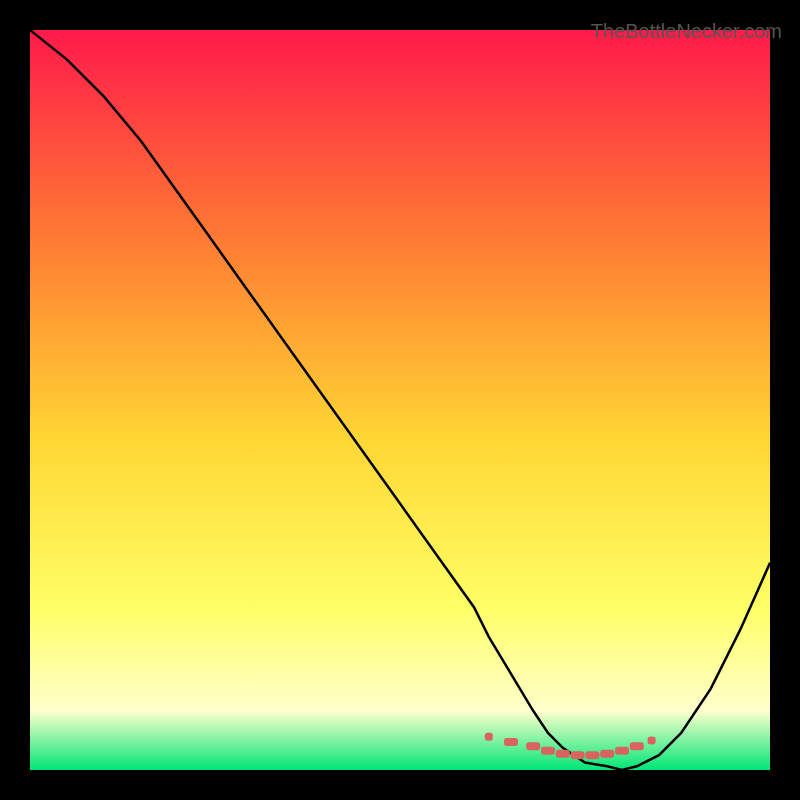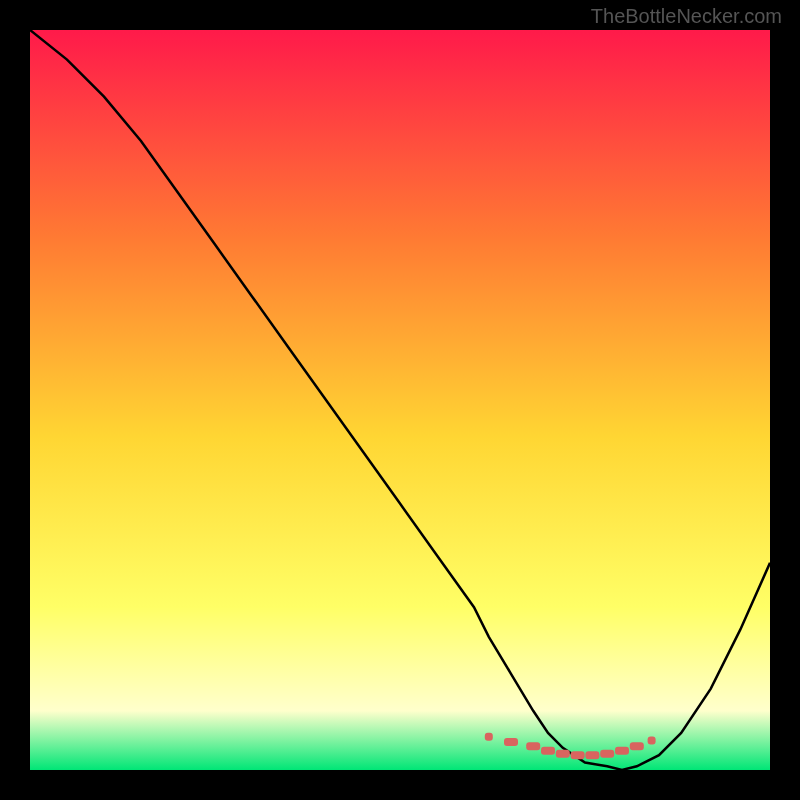--- a/index.html
+++ b/index.html
@@ -12,21 +12,21 @@
     font-family: Arial, sans-serif;
   }
   .container {
     position: relative;
     width: 800px;
     height: 800px;
     background: #000;
   }
   .watermark {
     position: absolute;
-    top: 5px;
+    top: 20px;
     right: 18px;
     color: #555;
     font-size: 20px;
     font-weight: 500;
     z-index: 10;
     text-align: right;
   }
   .plot-area {
     position: absolute;
     left: 30px;

